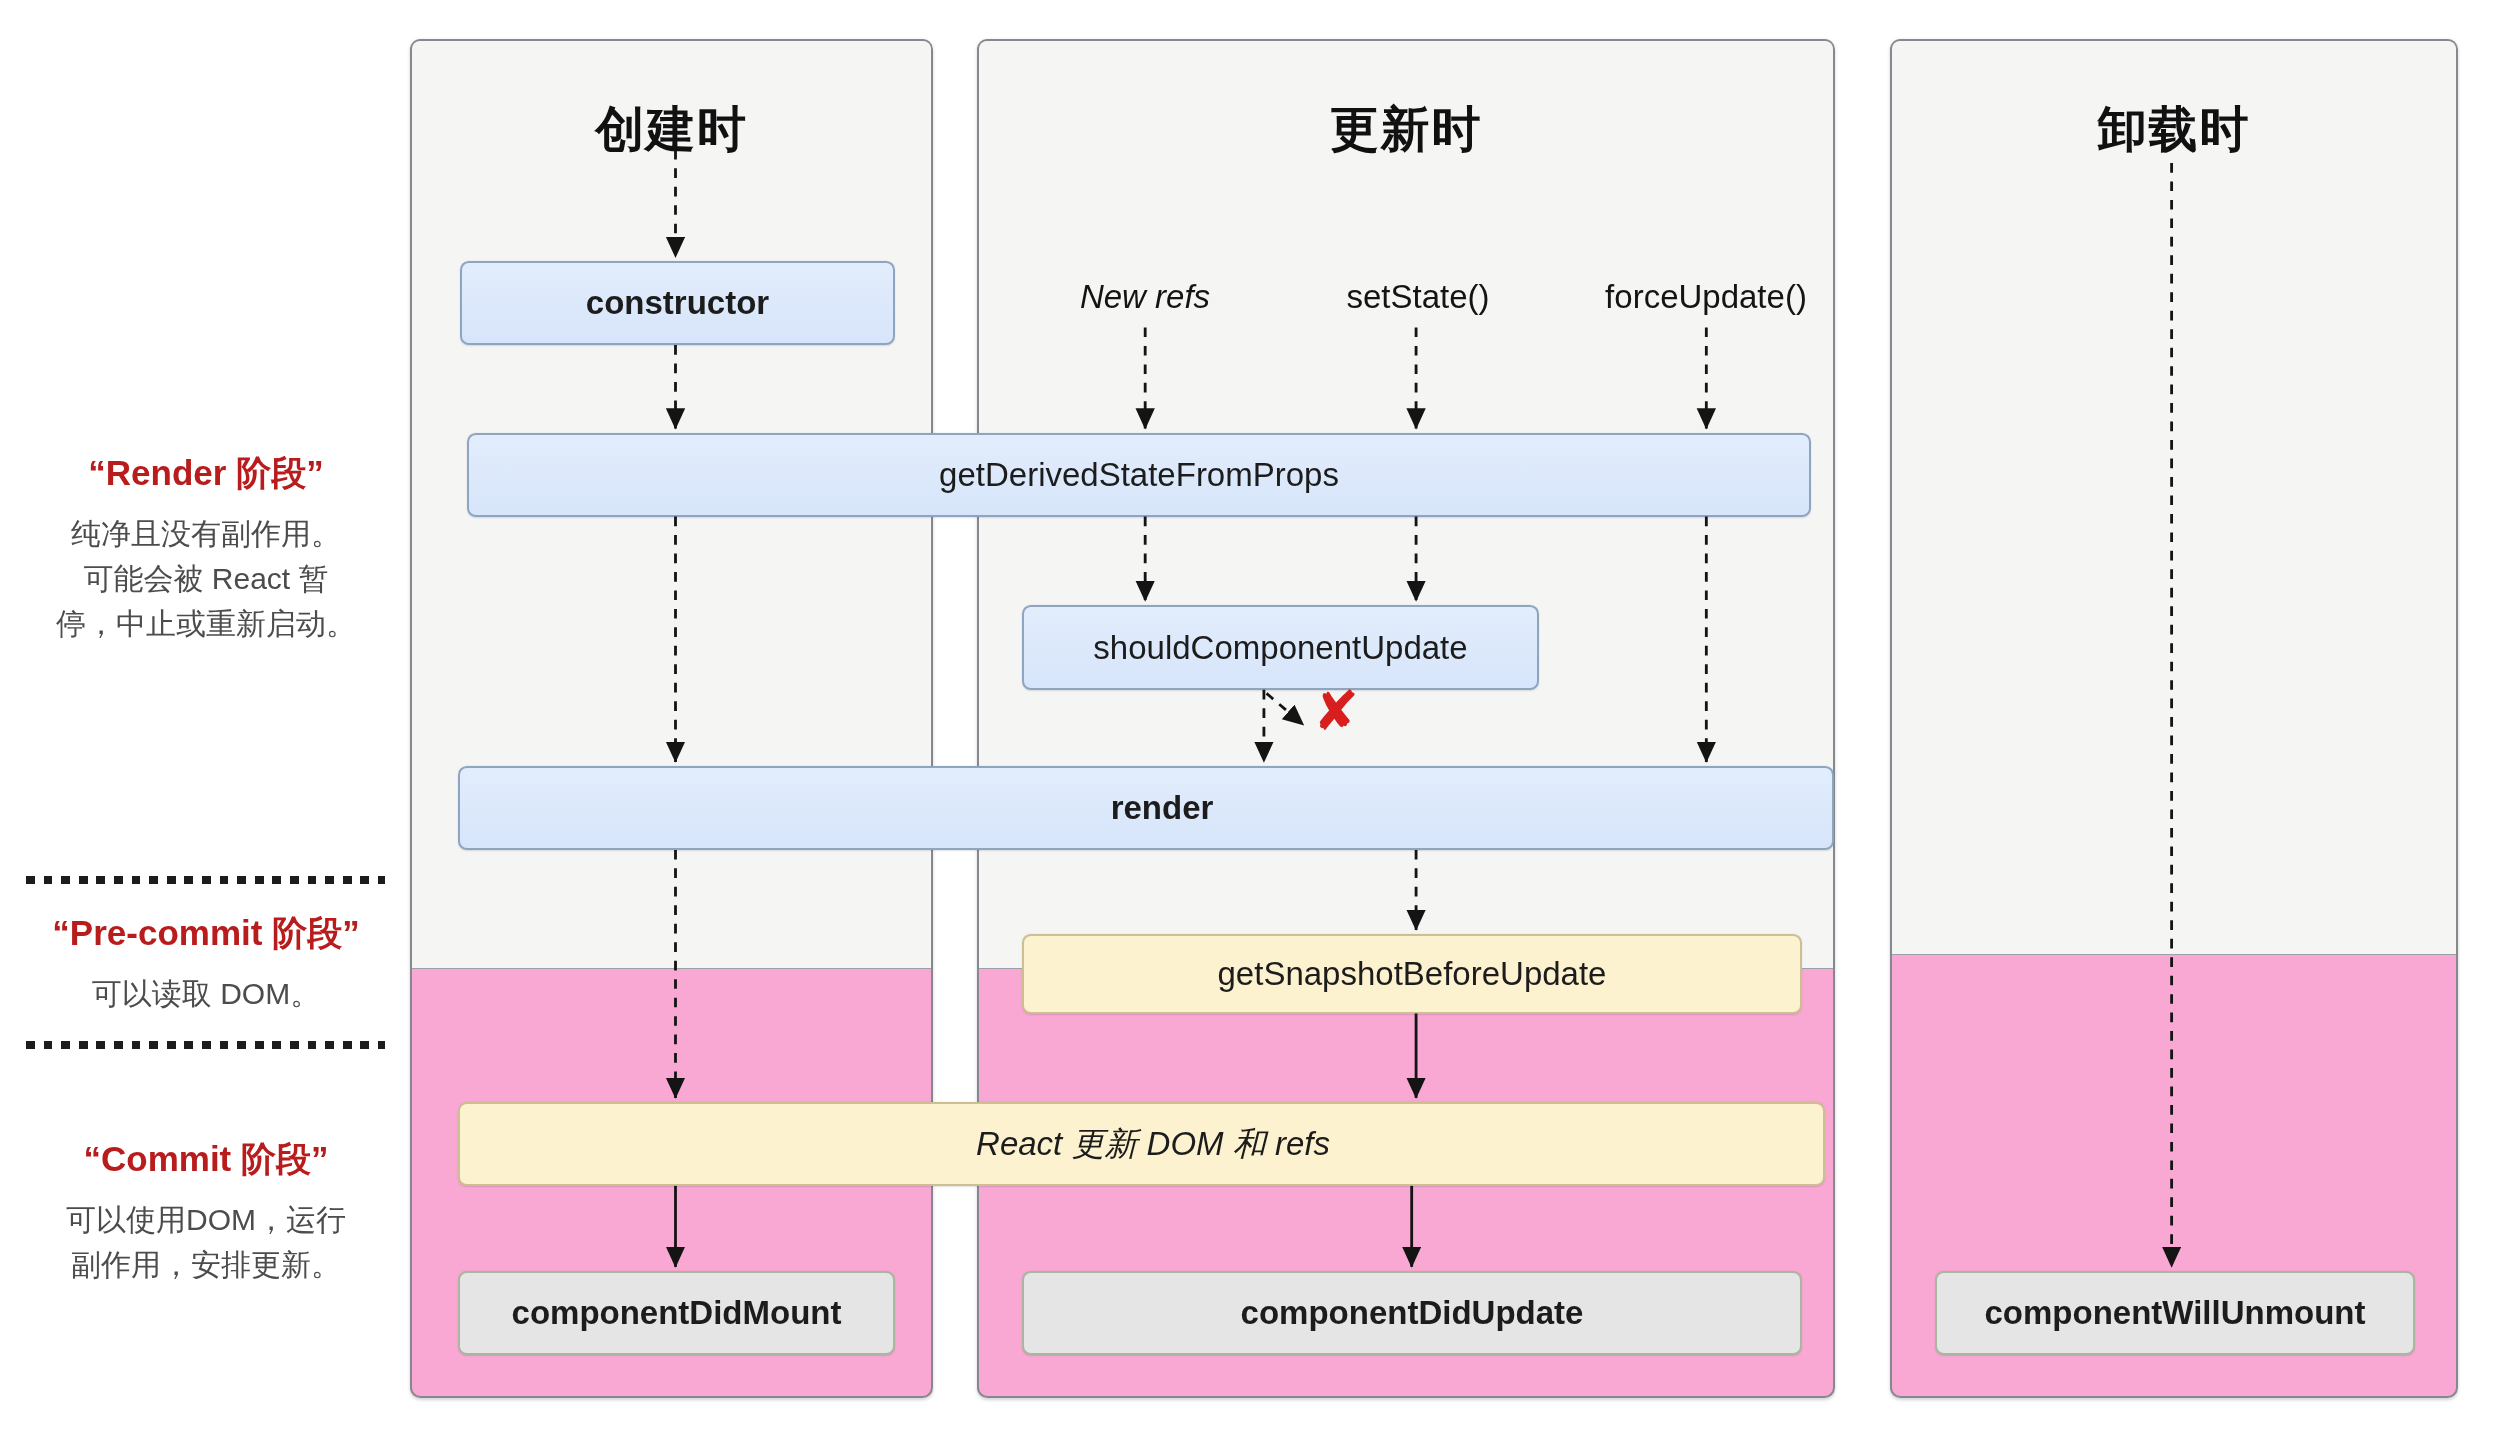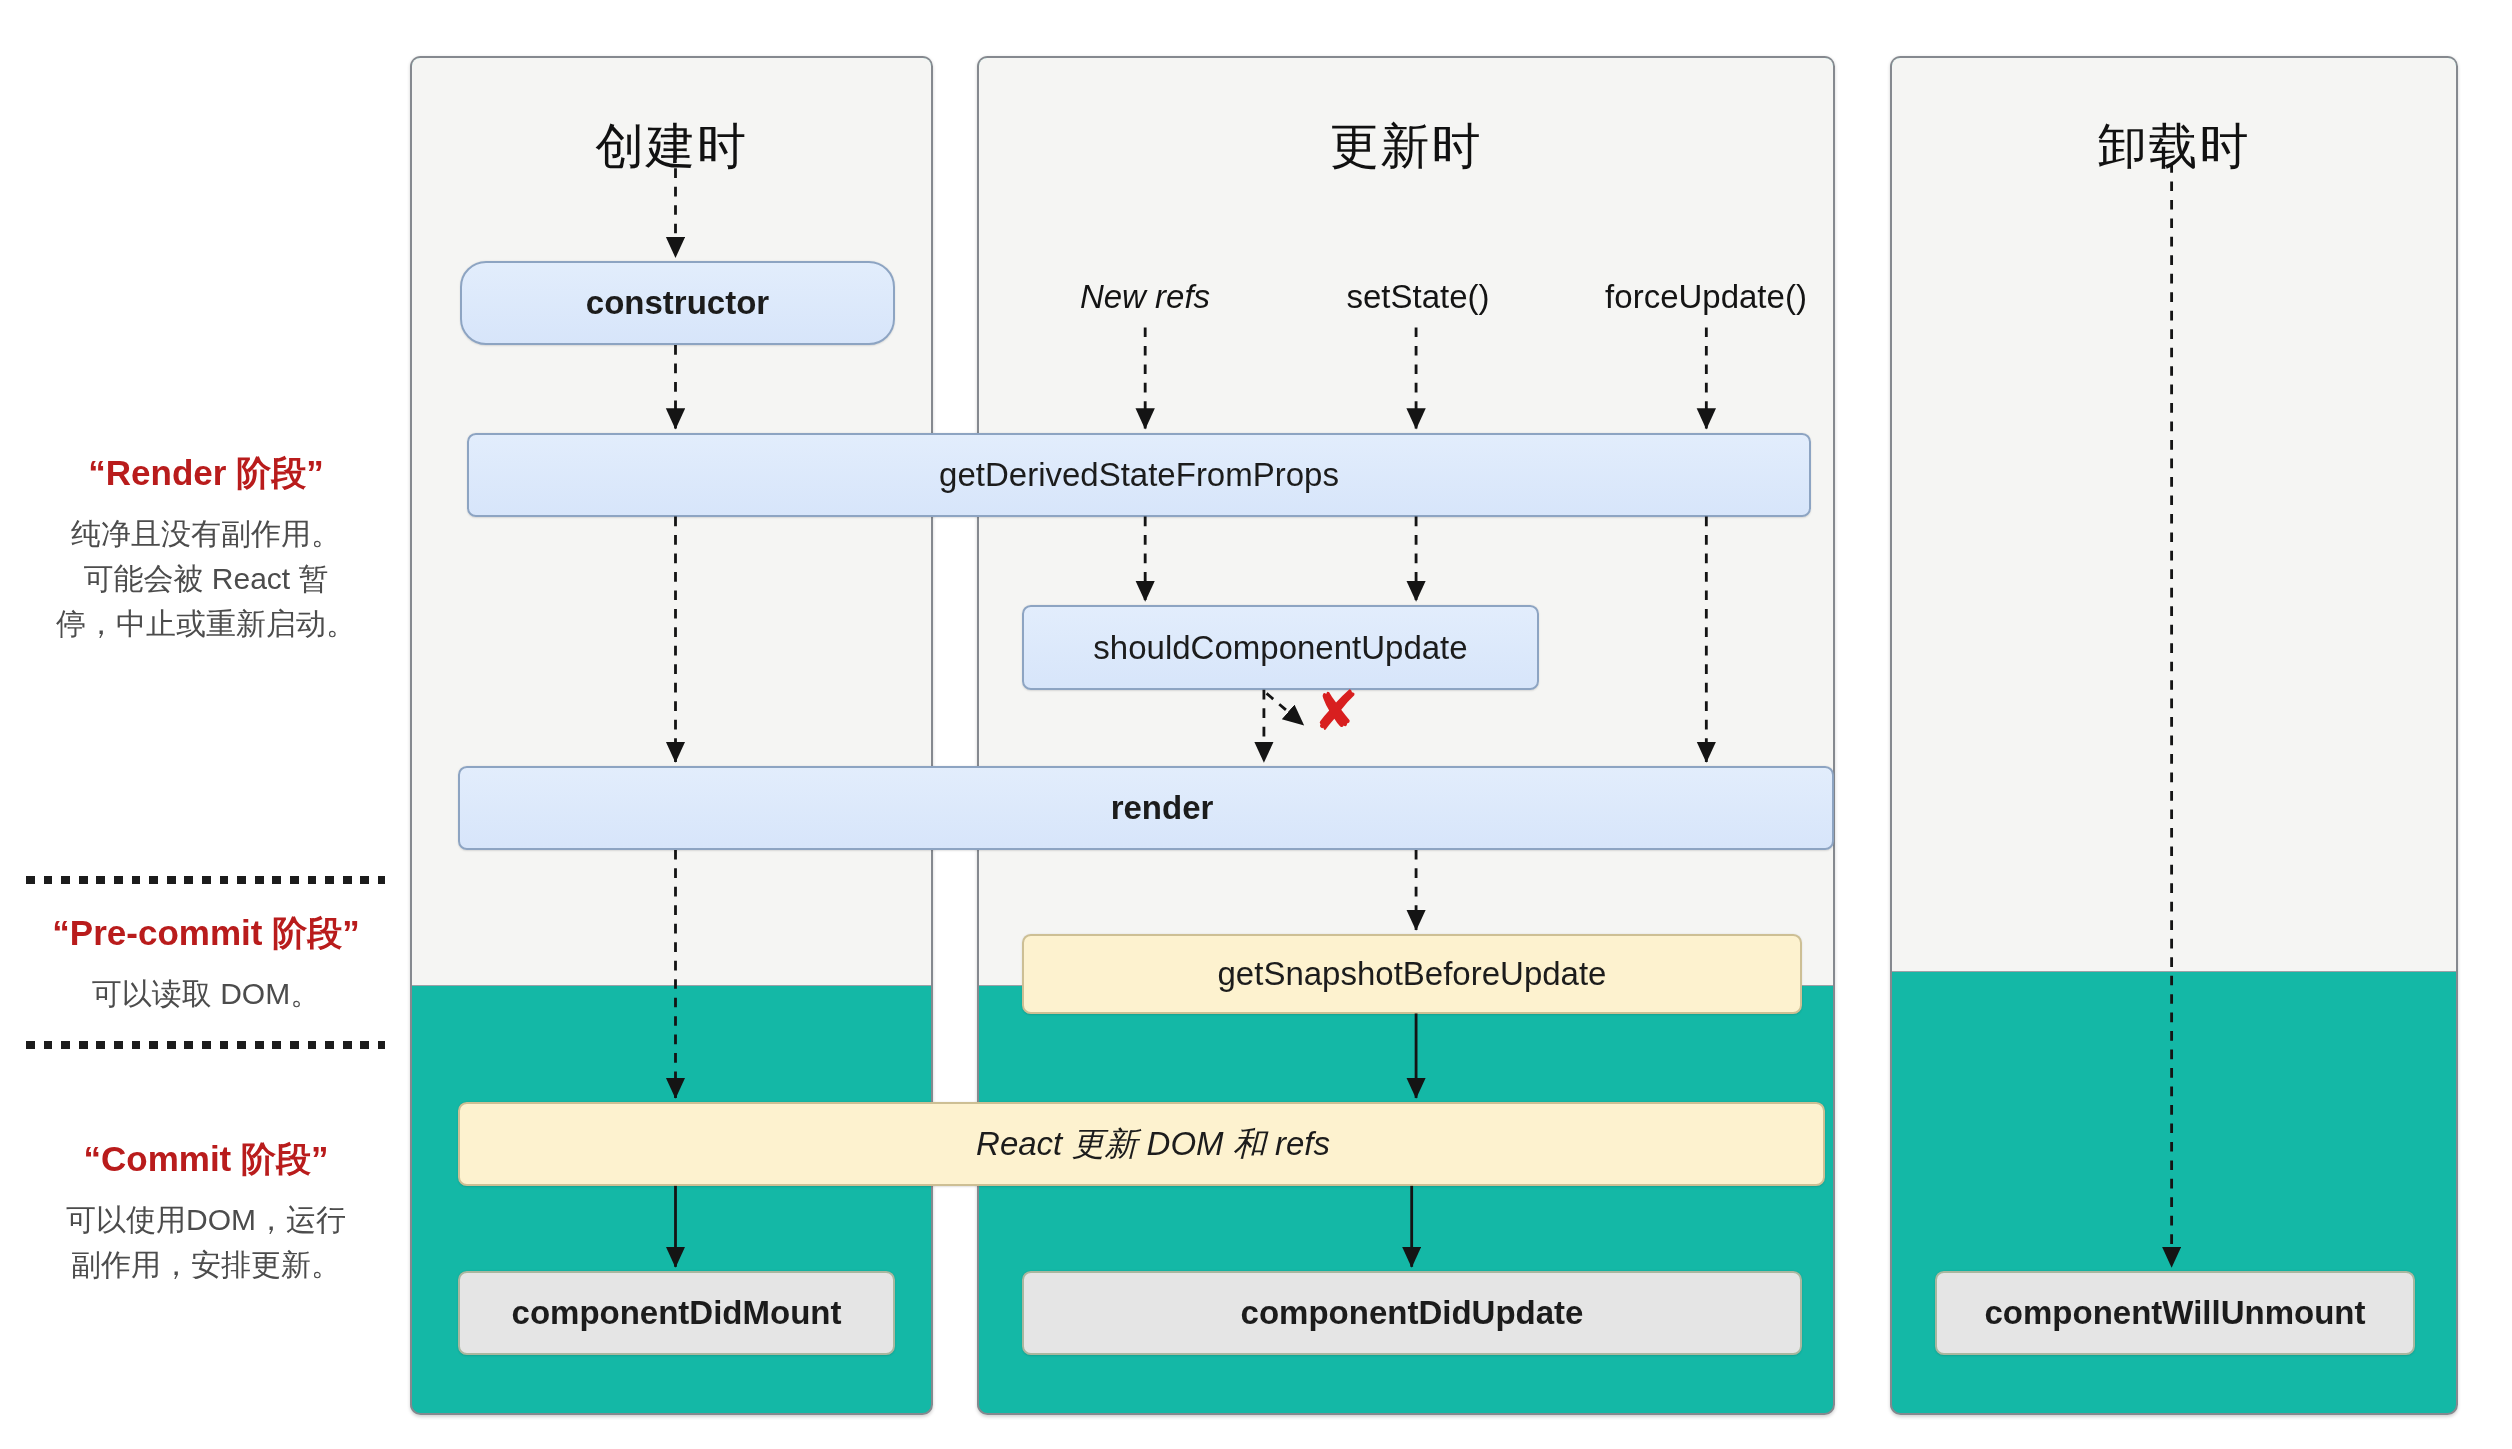--- a/index.html
+++ b/index.html
@@ -11,23 +11,24 @@
   
   .side-block{position:absolute;left:16px;width:380px;text-align:center;z-index:2;}
   .side-block h3{margin:0;font-size:35px;font-weight:bold;color:#b91c1c;}
   .side-block p{margin:14px 0 0 0;font-size:30px;line-height:1.5;color:#4c4c4c;white-space:pre-line;text-align:center;}
   .dotted-rule{
     position:absolute;left:26px;width:359px;height:8px;z-index:2;
     background:repeating-linear-gradient(90deg,#1c1c1c 0 8.8px,transparent 8.8px 17.6px);
   }
   
   .column{
-    position:absolute;top:56px;height:1355px;background:#14b8a6;
+    position:absolute;top:39px;height:1355px;background:#f9a8d4;
     border:2.6px solid #85898f;border-radius:10.6px;z-index:1;
     box-shadow:0 1.8px 3.5px rgba(0,0,0,0.18);
+    font-weight:bold;
   }
   .phase-band{
     position:absolute;top:0;left:0;right:0;height:927px;
     background:#f5f5f3;border-bottom:1.8px solid #9ba1a7;border-radius:8px 8px 0 0;
   }
   .col-title{
     position:absolute;top:56px;left:0;right:0;text-align:center;
     font-size:49px;color:#111111;letter-spacing:1.8px;
   }
   
@@ -90,21 +91,21 @@
   </div>
   <div class="column" style="left:1890px;width:564px;">
     <div class="phase-band" style="height:913px;"></div>
     <div class="col-title">卸载时</div>
   </div>
 
   <span class="trigger italic" style="left:1145px;">New refs</span>
   <span class="trigger" style="left:1418px;">setState()</span>
   <span class="trigger" style="left:1706px;">forceUpdate()</span>
 
-  <div class="mbox blue bold" style="left:460px;top:261px;width:431px;height:80px;border-radius:26px;">constructor</div>
+  <div class="mbox blue bold" style="left:460px;top:261px;width:431px;height:80px;">constructor</div>
   <div class="mbox blue" style="left:467px;top:433px;width:1340px;height:80px;">getDerivedStateFromProps</div>
   <div class="mbox blue" style="left:1022px;top:605px;width:513px;height:81px;">shouldComponentUpdate</div>
   <div class="mbox blue bold" style="left:458px;top:766px;width:1340px;height:80px;padding-left:32px;">render</div>
   <div class="mbox yellow" style="left:1022px;top:934px;width:776px;height:76px;">getSnapshotBeforeUpdate</div>
   <div class="mbox yellow italic" style="left:458px;top:1102px;width:1340px;height:80px;padding-left:23px;">React 更新 DOM 和 refs</div>
   <div class="mbox green bold" style="left:458px;top:1271px;width:433px;height:80px;">componentDidMount</div>
   <div class="mbox green bold" style="left:1022px;top:1271px;width:776px;height:80px;">componentDidUpdate</div>
   <div class="mbox green bold" style="left:1935px;top:1271px;width:476px;height:80px;">componentWillUnmount</div>
 
   <svg id="arrows" width="2512" height="1450" viewBox="0 0 2856 1648">

